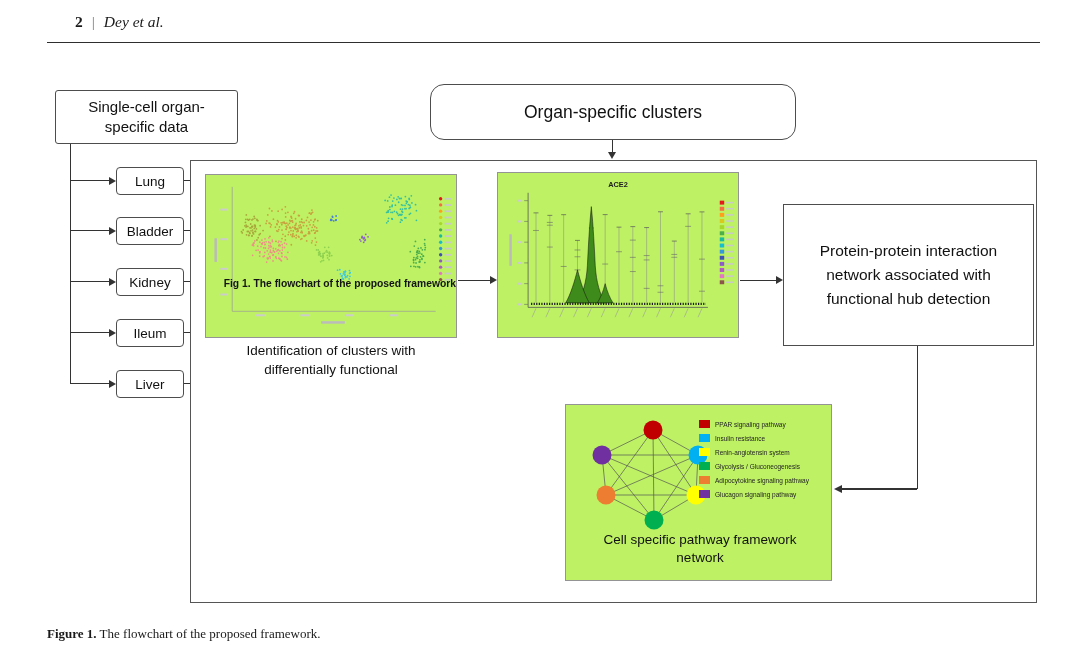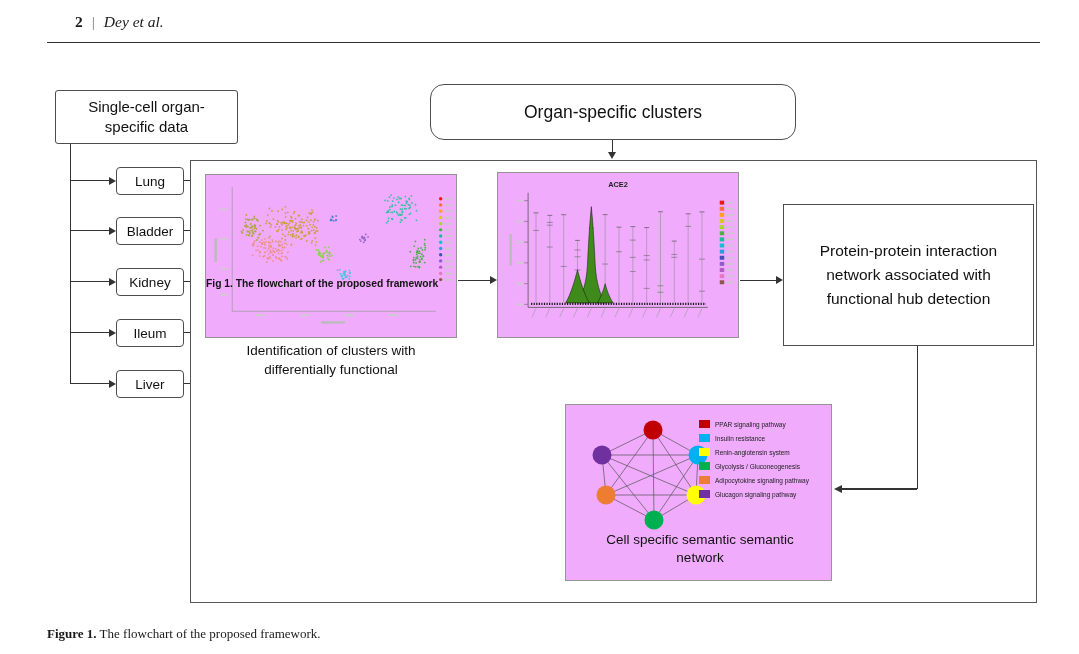--- a/index.html
+++ b/index.html
@@ -17,32 +17,32 @@
   
   .cap{position:absolute;left:47px;top:626px;font-family:"Liberation Serif",serif;font-size:13px;color:#1a1a1a}
   .cap .cap-label{font-weight:bold}
 
   
   .box{position:absolute;border:1.5px solid #4d4d4d;background:#fff;display:flex;align-items:center;justify-content:center;text-align:center}
   .src-box{left:55px;top:90px;width:183px;height:54px;border-radius:3px;font-size:15px;line-height:1.35;padding:0 14px}
   .analysis-box{left:430px;top:84px;width:366px;height:56px;border-radius:14px;font-size:17.5px}
   .organ{left:116px;width:68px;height:28px;border-radius:4px;font-size:13.5px;border-width:1.4px}
   .container-box{position:absolute;left:190px;top:160px;width:847px;height:443px;border:1.3px solid #555;background:#fff}
-  .panel{position:absolute;border:1px solid #949494;background:#f0abfc}
+  .panel{position:absolute;border:1px solid #949494;background:#bef264}
   .umap-panel{left:205px;top:174px;width:252px;height:164px}
   .violin-panel{left:497px;top:172px;width:242px;height:166px}
   .net-panel{left:565px;top:404px;width:267px;height:177px}
   .ppi-box{left:783px;top:204px;width:251px;height:142px;font-size:15.5px;line-height:1.55;padding:7px 24px;border-width:1.3px}
 
   .panel-label{position:absolute;text-align:center;color:#111}
   .umap-label{left:221px;top:342px;width:220px;font-size:13.5px;line-height:1.4}
   .violin-label{left:500px;top:342px;width:238px;font-size:12.5px;line-height:1.35}
   .net-label{position:absolute;left:24px;top:126px;width:220px;text-align:center;font-size:13.5px;line-height:1.35}
 
-  .umap-embedded-caption{position:absolute;left:0;right:0;top:103px;text-align:left;font-size:10.3px;font-weight:bold;color:#141414;white-space:nowrap}
+  .umap-embedded-caption{position:absolute;left:0;right:0;top:103px;text-align:right;font-size:10.3px;font-weight:bold;color:#141414;white-space:nowrap}
 
   
   .hline{position:absolute;height:1.4px;background:#333}
   .vline{position:absolute;width:1.4px;background:#333}
   .ah-r{position:absolute;width:0;height:0;border-top:4px solid transparent;border-bottom:4px solid transparent;border-left:7px solid #333}
   .ah-d{position:absolute;width:0;height:0;border-left:4px solid transparent;border-right:4px solid transparent;border-top:7px solid #333}
   .ah-l{position:absolute;width:0;height:0;border-top:4.5px solid transparent;border-bottom:4.5px solid transparent;border-right:8px solid #333}
 
   
   .net-legend{position:absolute;left:133px;top:15px;display:flex;flex-direction:column;gap:6px}
@@ -848,20 +848,20 @@
           </svg>
         <span class="net-legend-label">Adipocytokine signaling pathway</span>
       </div>
       <div class="net-legend-row">
         <svg width="11" height="8">
             <rect width="11" height="8" fill="#7030a0"></rect>
           </svg>
         <span class="net-legend-label">Glucagon signaling pathway</span>
       </div>
     </div>
-    <div class="net-label">Cell specific semantic semantic network</div>
+    <div class="net-label">Cell specific pathway framework network</div>
   </div>
 
   <div class="cap">
     <span class="cap-label">Figure 1.</span><span> The flowchart of the proposed framework.</span>
   </div>
 
 </div>
 
 </body></html>

